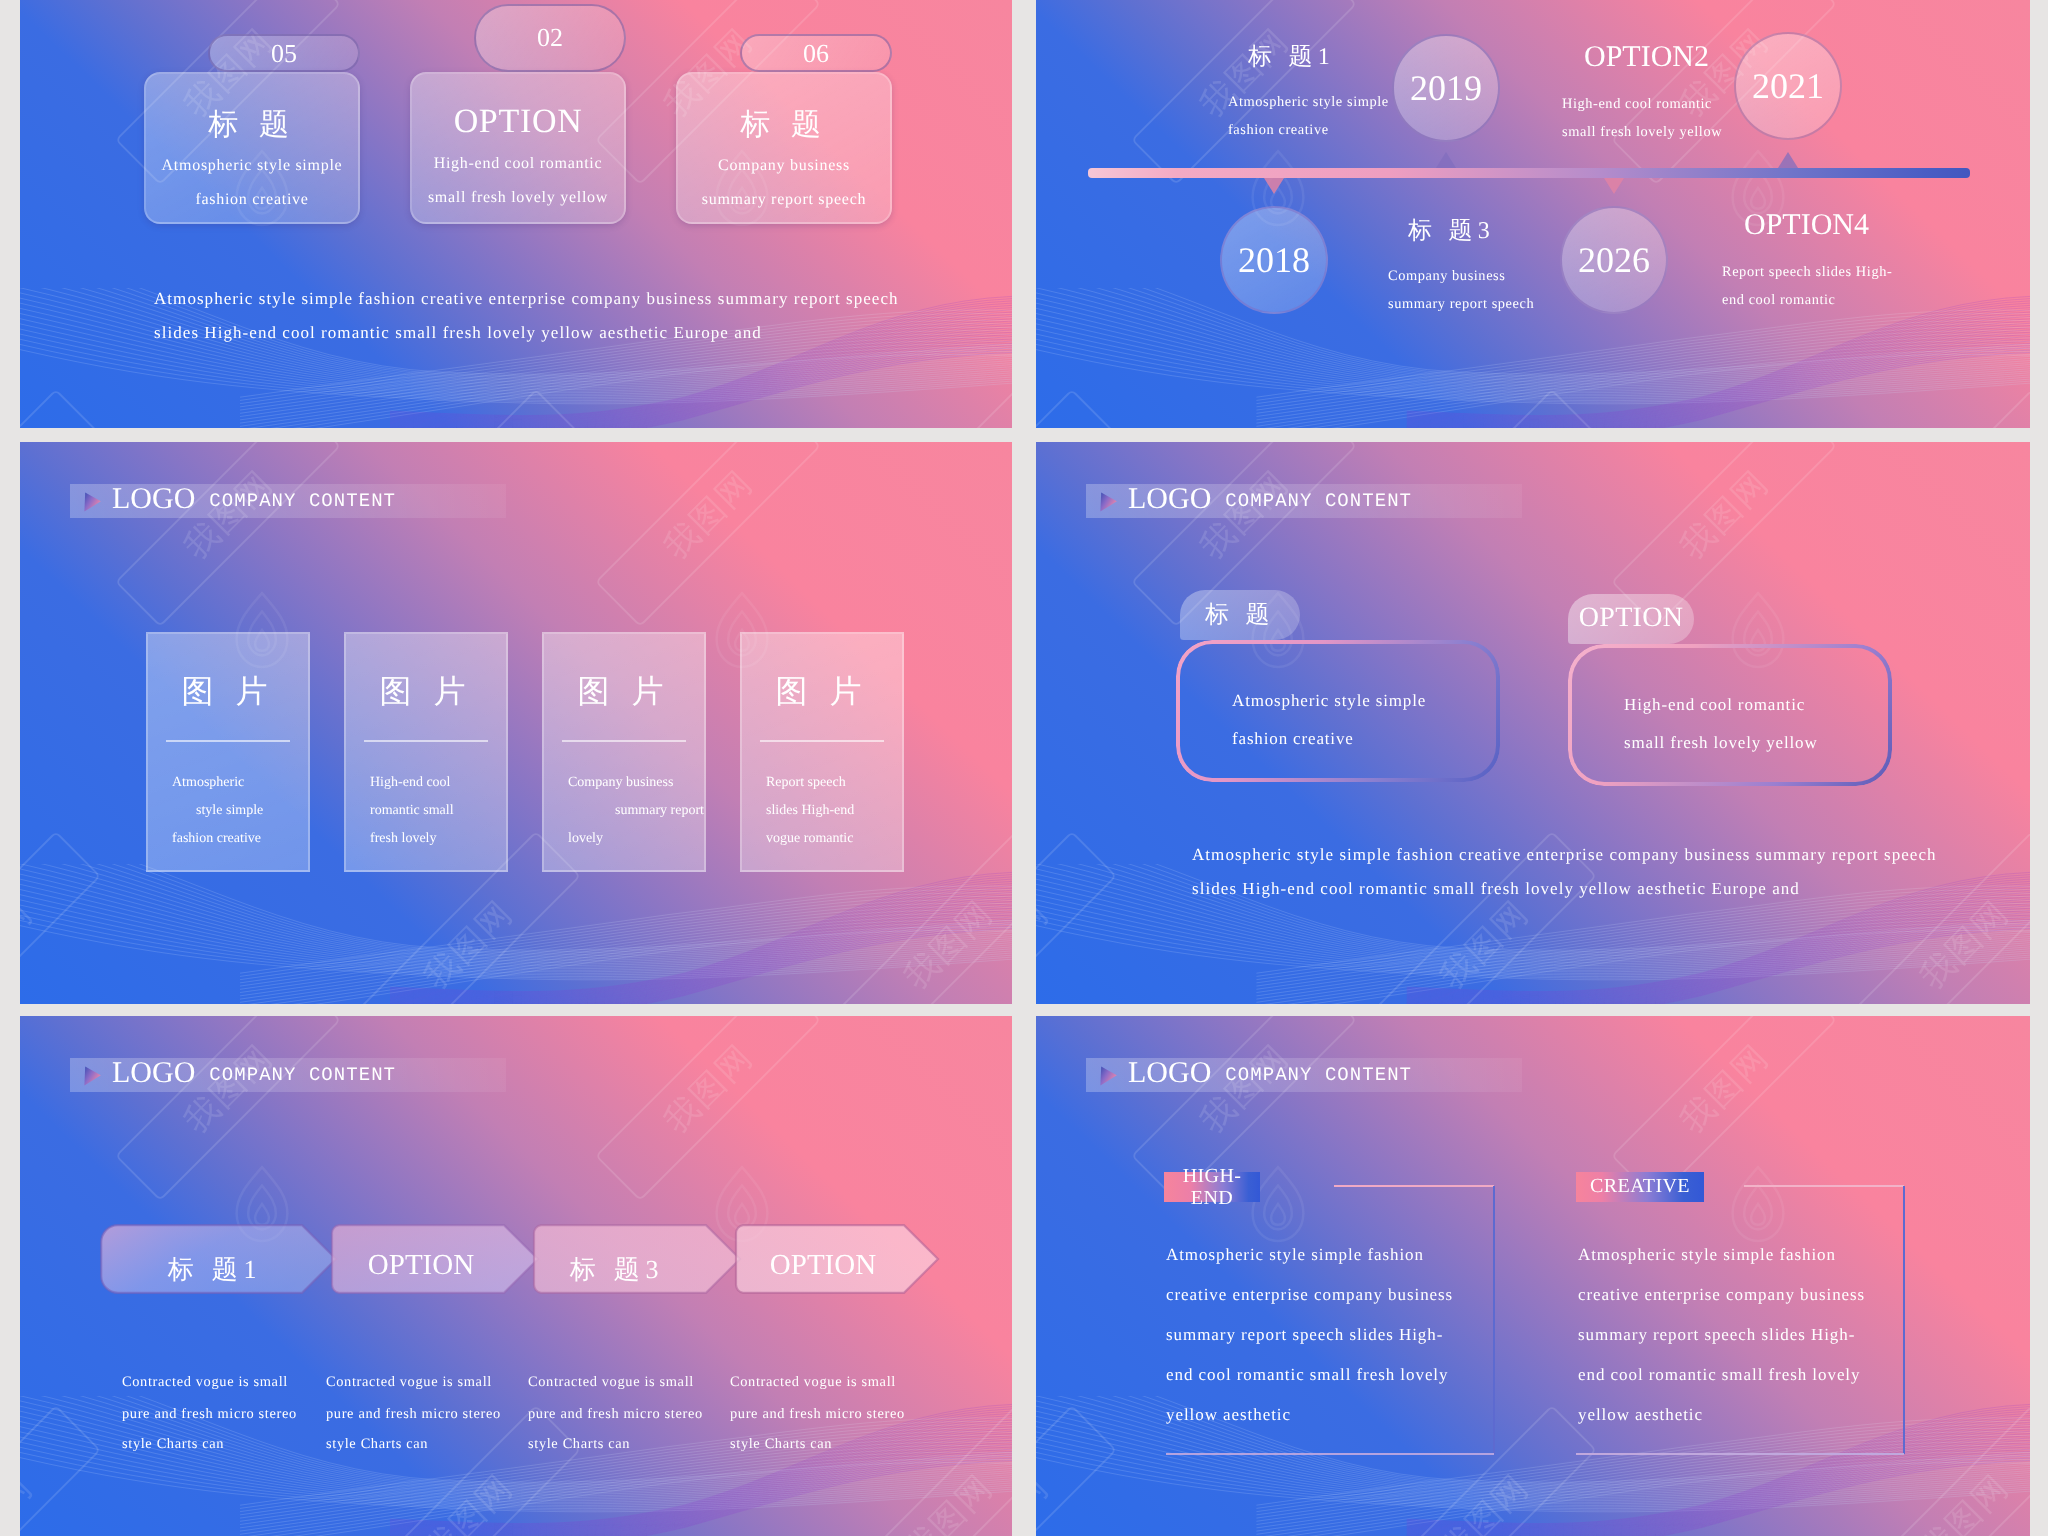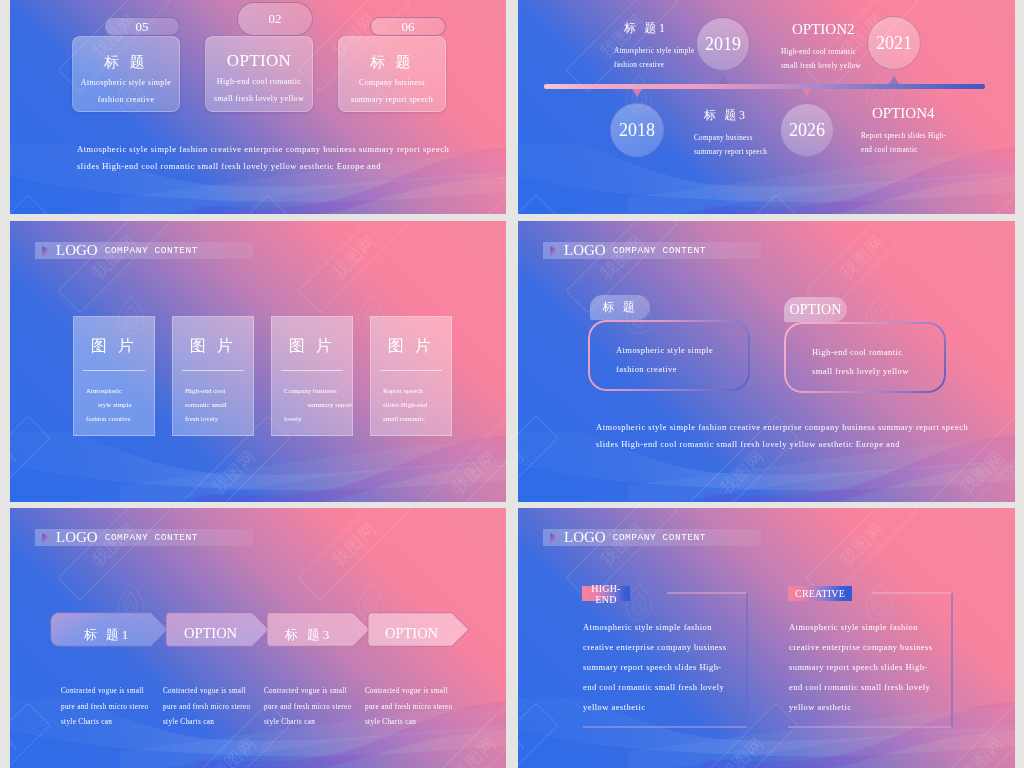--- a/index.html
+++ b/index.html
@@ -462,21 +462,21 @@
     <div class="txt" style="margin-top:13px;font-size:7px;text-align:left;padding-left:12px;line-height:14px;">Company business</div>
     <div class="txt" style="font-size:7px;text-align:right;padding-left:9px;line-height:14px;margin-left:24px;">summary report</div>
     <div class="txt" style="font-size:7px;text-align:left;padding-left:12px;line-height:14px;">lovely</div>
   </div>
 
   <div class="pcard" style="position:absolute;left:360px;top:95px;width:82px;height:120px;border:1px solid rgba(255,255,255,.28);background:linear-gradient(160deg,rgba(255,255,255,.36),rgba(255,255,255,.28));">
     <div class="txt cjk" style="margin-top:19px;font-size:16px;">图 片</div>
     <div style="width:62px;height:1px;margin:13px auto 0;background:rgba(255,255,255,.6);"></div>
     <div class="txt" style="margin-top:13px;font-size:7px;text-align:left;padding-left:12px;line-height:14px;">Report speech</div>
     <div class="txt" style="font-size:7px;text-align:left;padding-left:12px;line-height:14px;">slides High-end</div>
-    <div class="txt" style="font-size:7px;text-align:left;padding-left:12px;line-height:14px;">small romantic</div>
+    <div class="txt" style="font-size:7px;text-align:left;padding-left:12px;line-height:14px;">vogue romantic</div>
   </div>
 </div>
 
 <div class="slide" id="s4" style="left:518px;top:221px;width:497px;height:281px;">
   <div class="bg"></div>
   <div class="wave">
         <svg viewBox="0 0 496 100" preserveAspectRatio="none">
           <g class="wA" fill="none" stroke="#cfe4ff" stroke-opacity=".34" stroke-width=".3">
             <path d="M0 -26.0C80 0.0 130 54.0 210 60.0C300 66.0 360 54.0 496 40.0"></path>
             <path d="M0 -22.3C80 3.7 130 55.1 210 61.1C300 67.1 360 55.5 496 41.5"></path>

